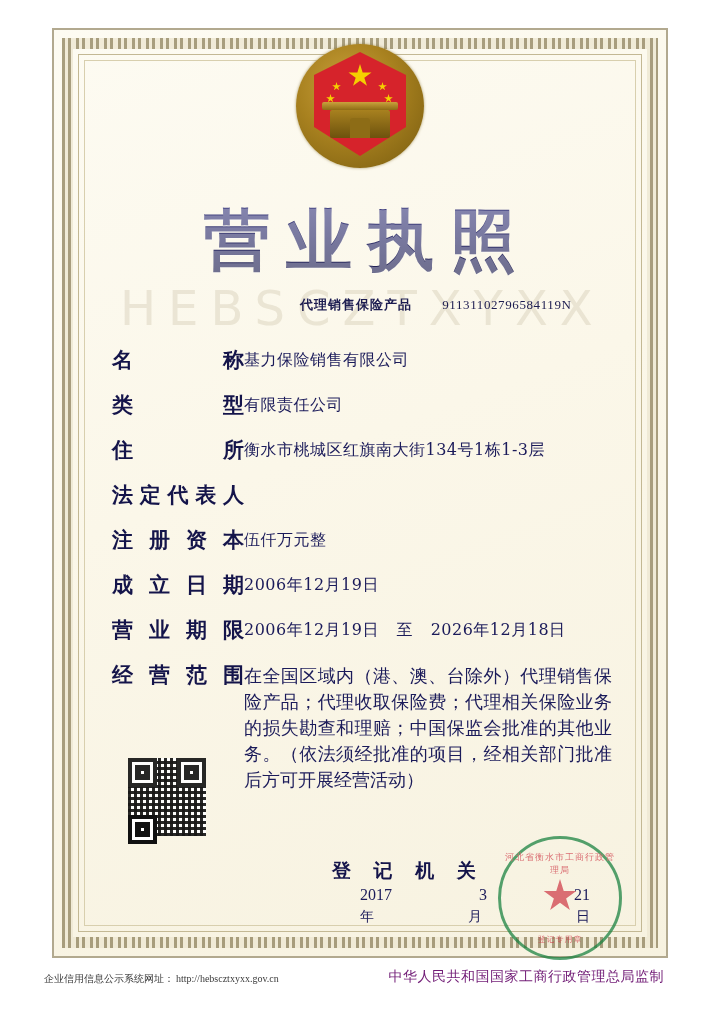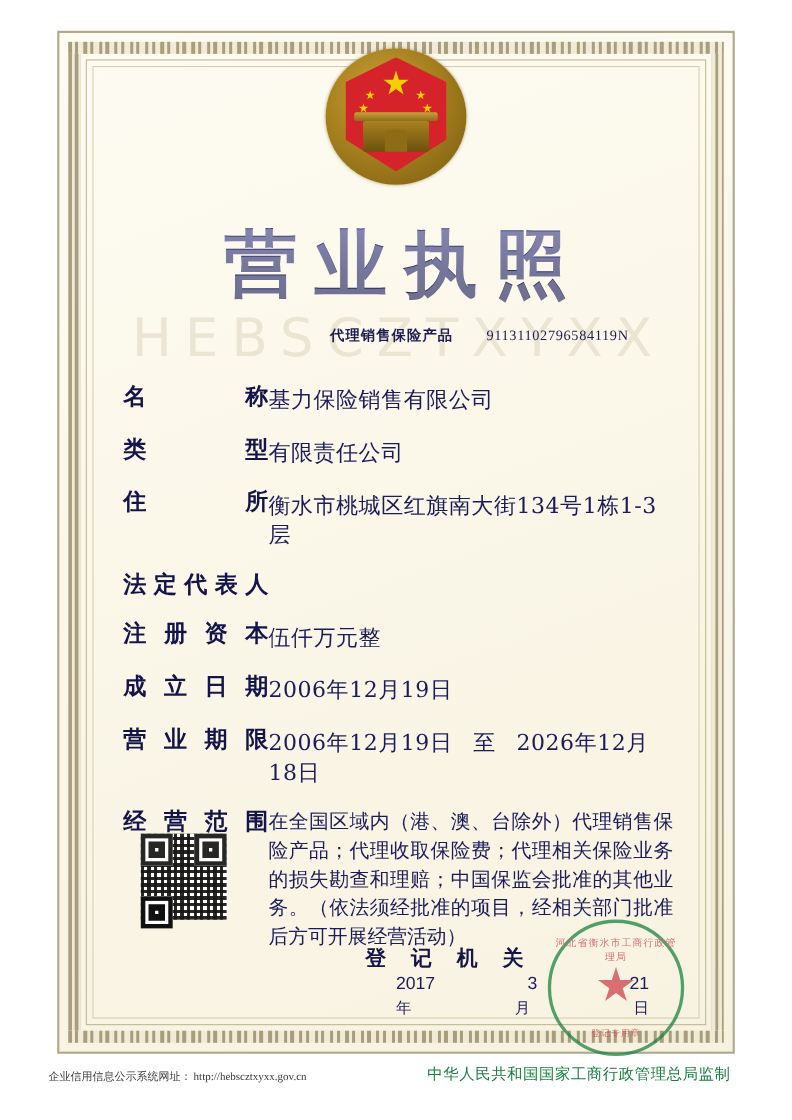--- a/index.html
+++ b/index.html
@@ -179,21 +179,21 @@
     font-weight: bold;
     font-size: 21px;
     color: #14144a;
     display: flex;
     justify-content: space-between;
   }
   .field-label span { display: inline-block; }
   .field-value {
     flex: 1;
     font-family: "DejaVu Serif", "Liberation Serif", serif;
-    font-size: 20px;
+    font-size: 16px;
     color: #1b1b5a;
     padding-top: 4px;
     letter-spacing: .5px;
   }
   .field-value.small {
     font-size: 18px;
     line-height: 1.45;
     letter-spacing: 0;
     padding-top: 2px;
     text-align: justify;
@@ -240,21 +240,21 @@
     font-family: "DejaVu Serif", "Liberation Serif", serif;
     font-weight: bold;
     font-size: 19px;
     letter-spacing: 8px;
     color: #14144a;
   }
   .date-line {
     position: absolute;
     left: 360px; top: 886px;
     width: 230px;
-    font-family: Liberation Sans, sans-serif;
+    font-family: Liberation Serif, serif;
     font-size: 16px;
     color: #1b1b5a;
     display: flex;
     justify-content: space-between;
   }
   .date-unit {
     position: absolute;
     left: 360px; top: 908px;
     width: 230px;
     font-family: "DejaVu Serif", "Liberation Serif", serif;
@@ -299,21 +299,21 @@
   }
   .footer-left .url {
     font-family: "Liberation Serif", serif;
     margin-left: 2px;
   }
   .footer-right {
     position: absolute;
     right: 56px; top: 968px;
     font-family: "DejaVu Serif", "Liberation Serif", serif;
     font-size: 14px;
-    color: #15803d;
+    color: #701a75;
     letter-spacing: .5px;
   }
 
   .watermark {
     position: absolute;
     left: 120px; top: 280px;
     font-size: 48px;
     letter-spacing: 12px;
     color: rgba(190,180,150,.28);
     font-family: "DejaVu Sans", sans-serif;

